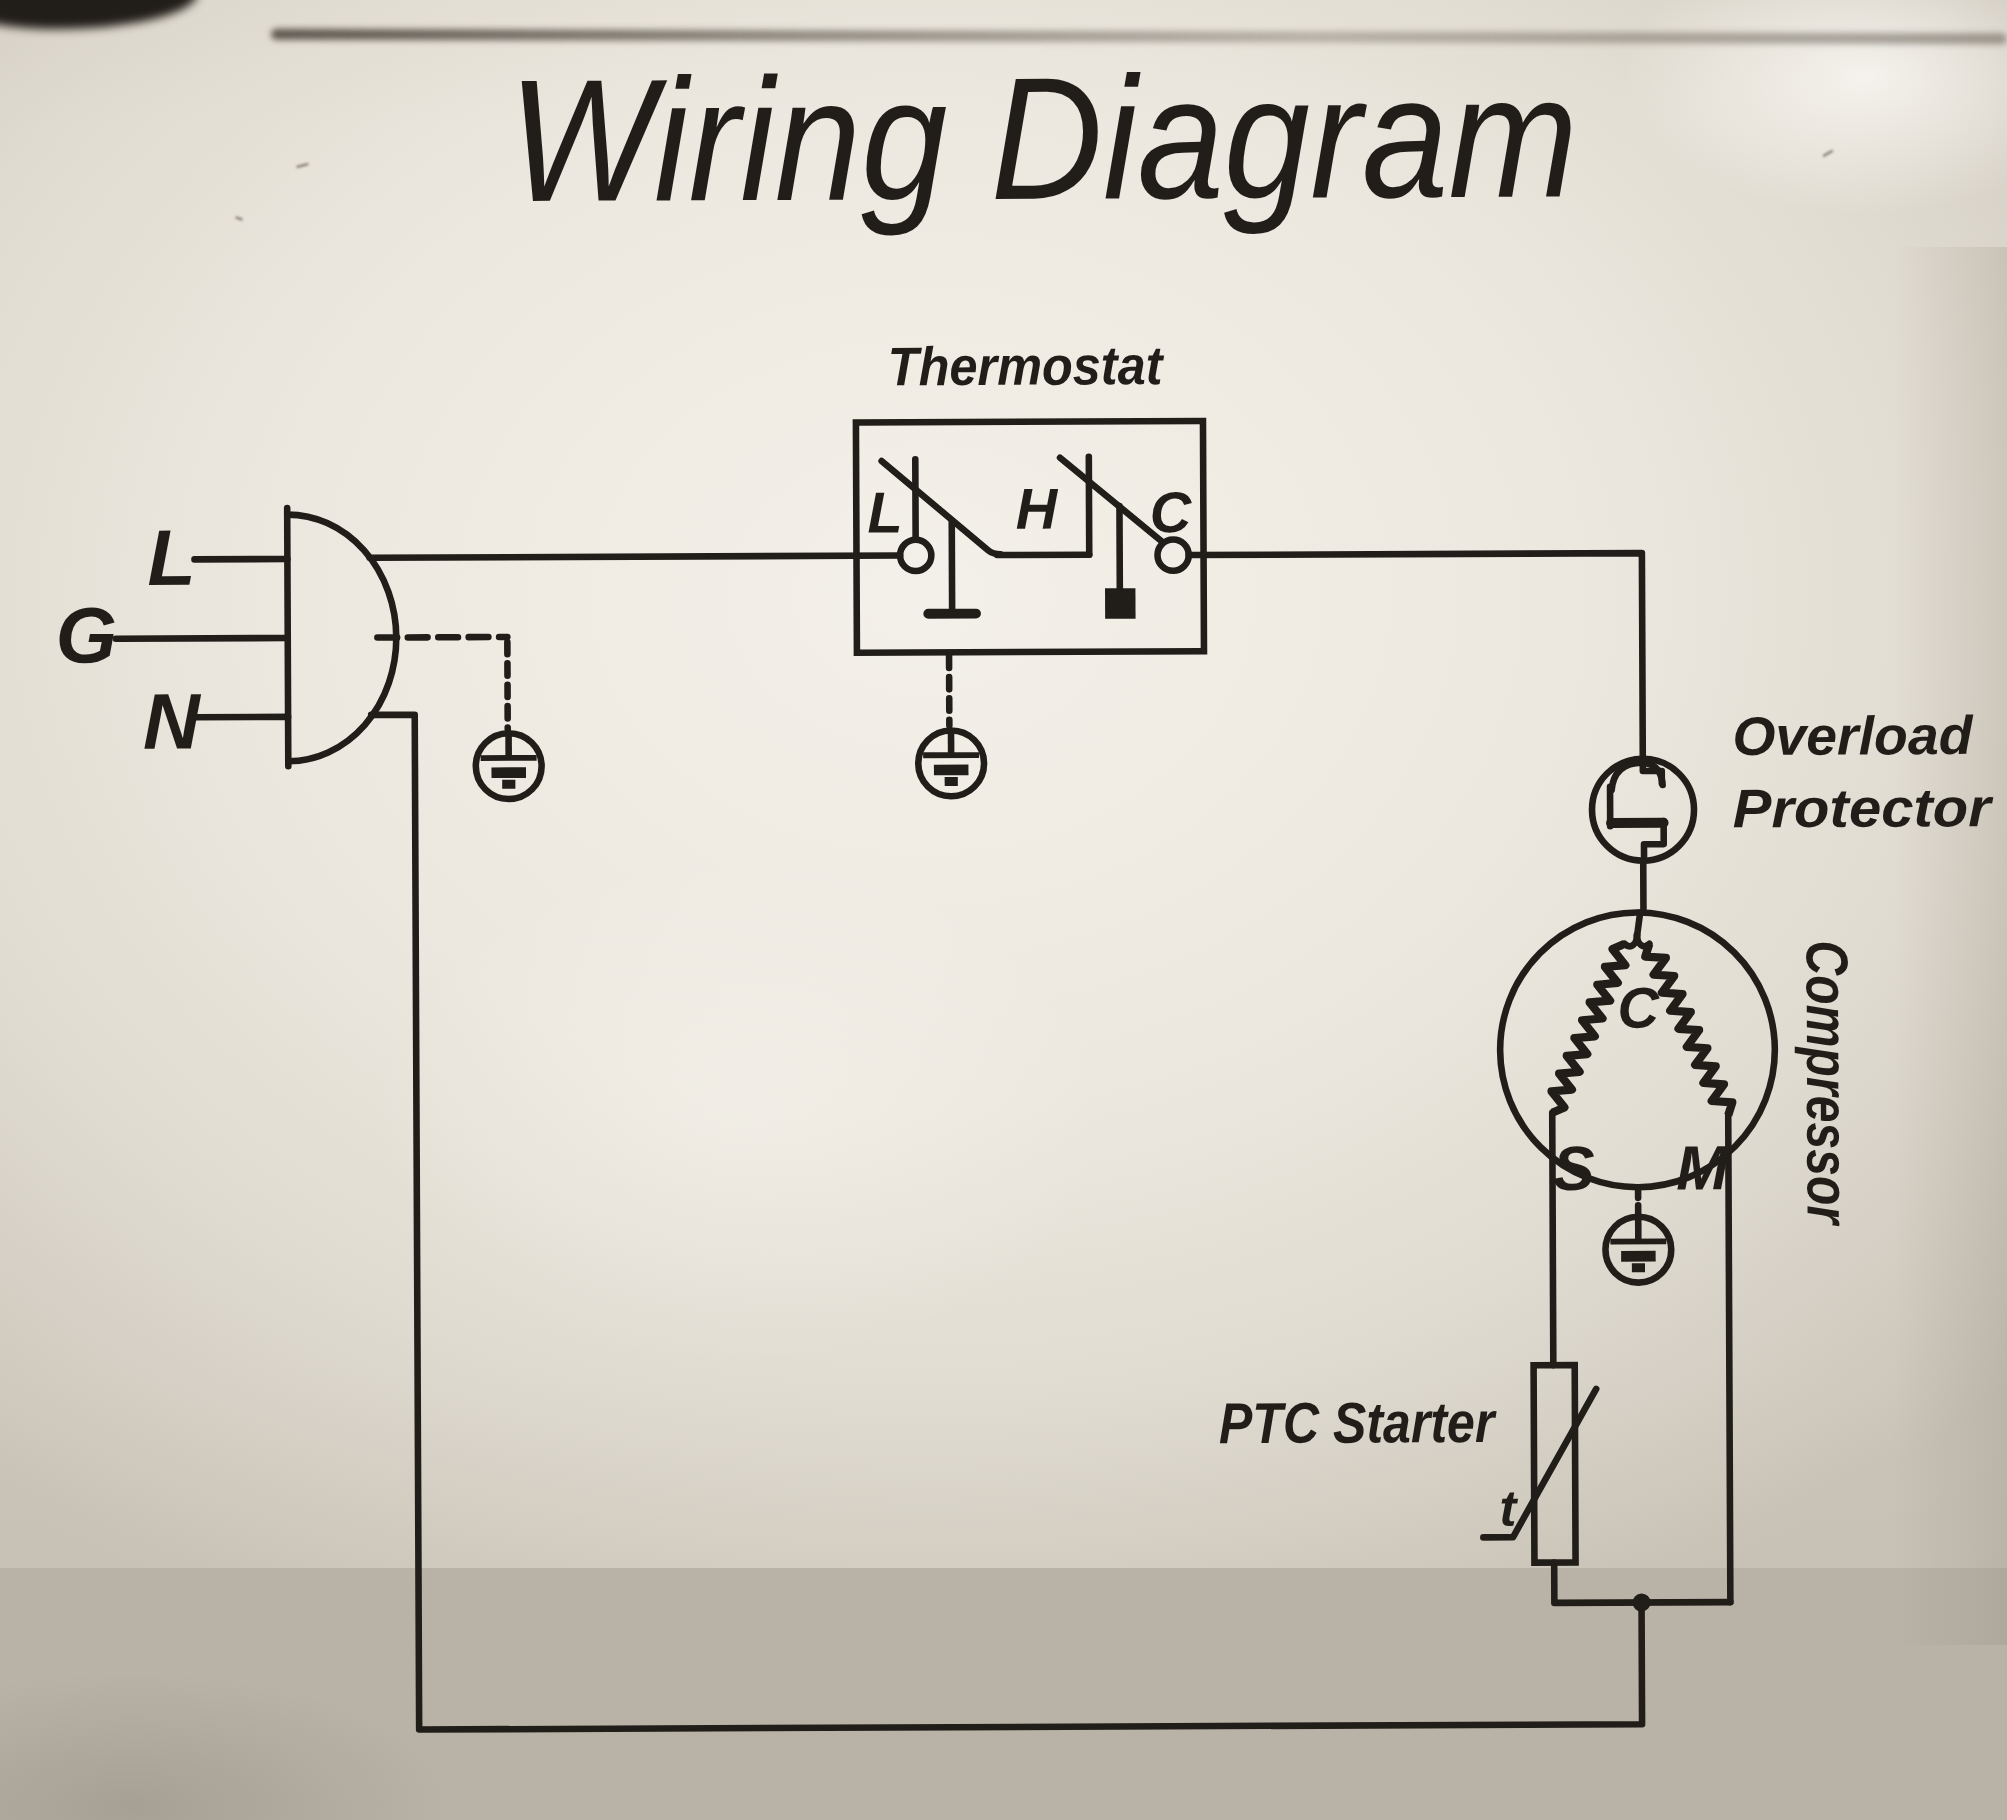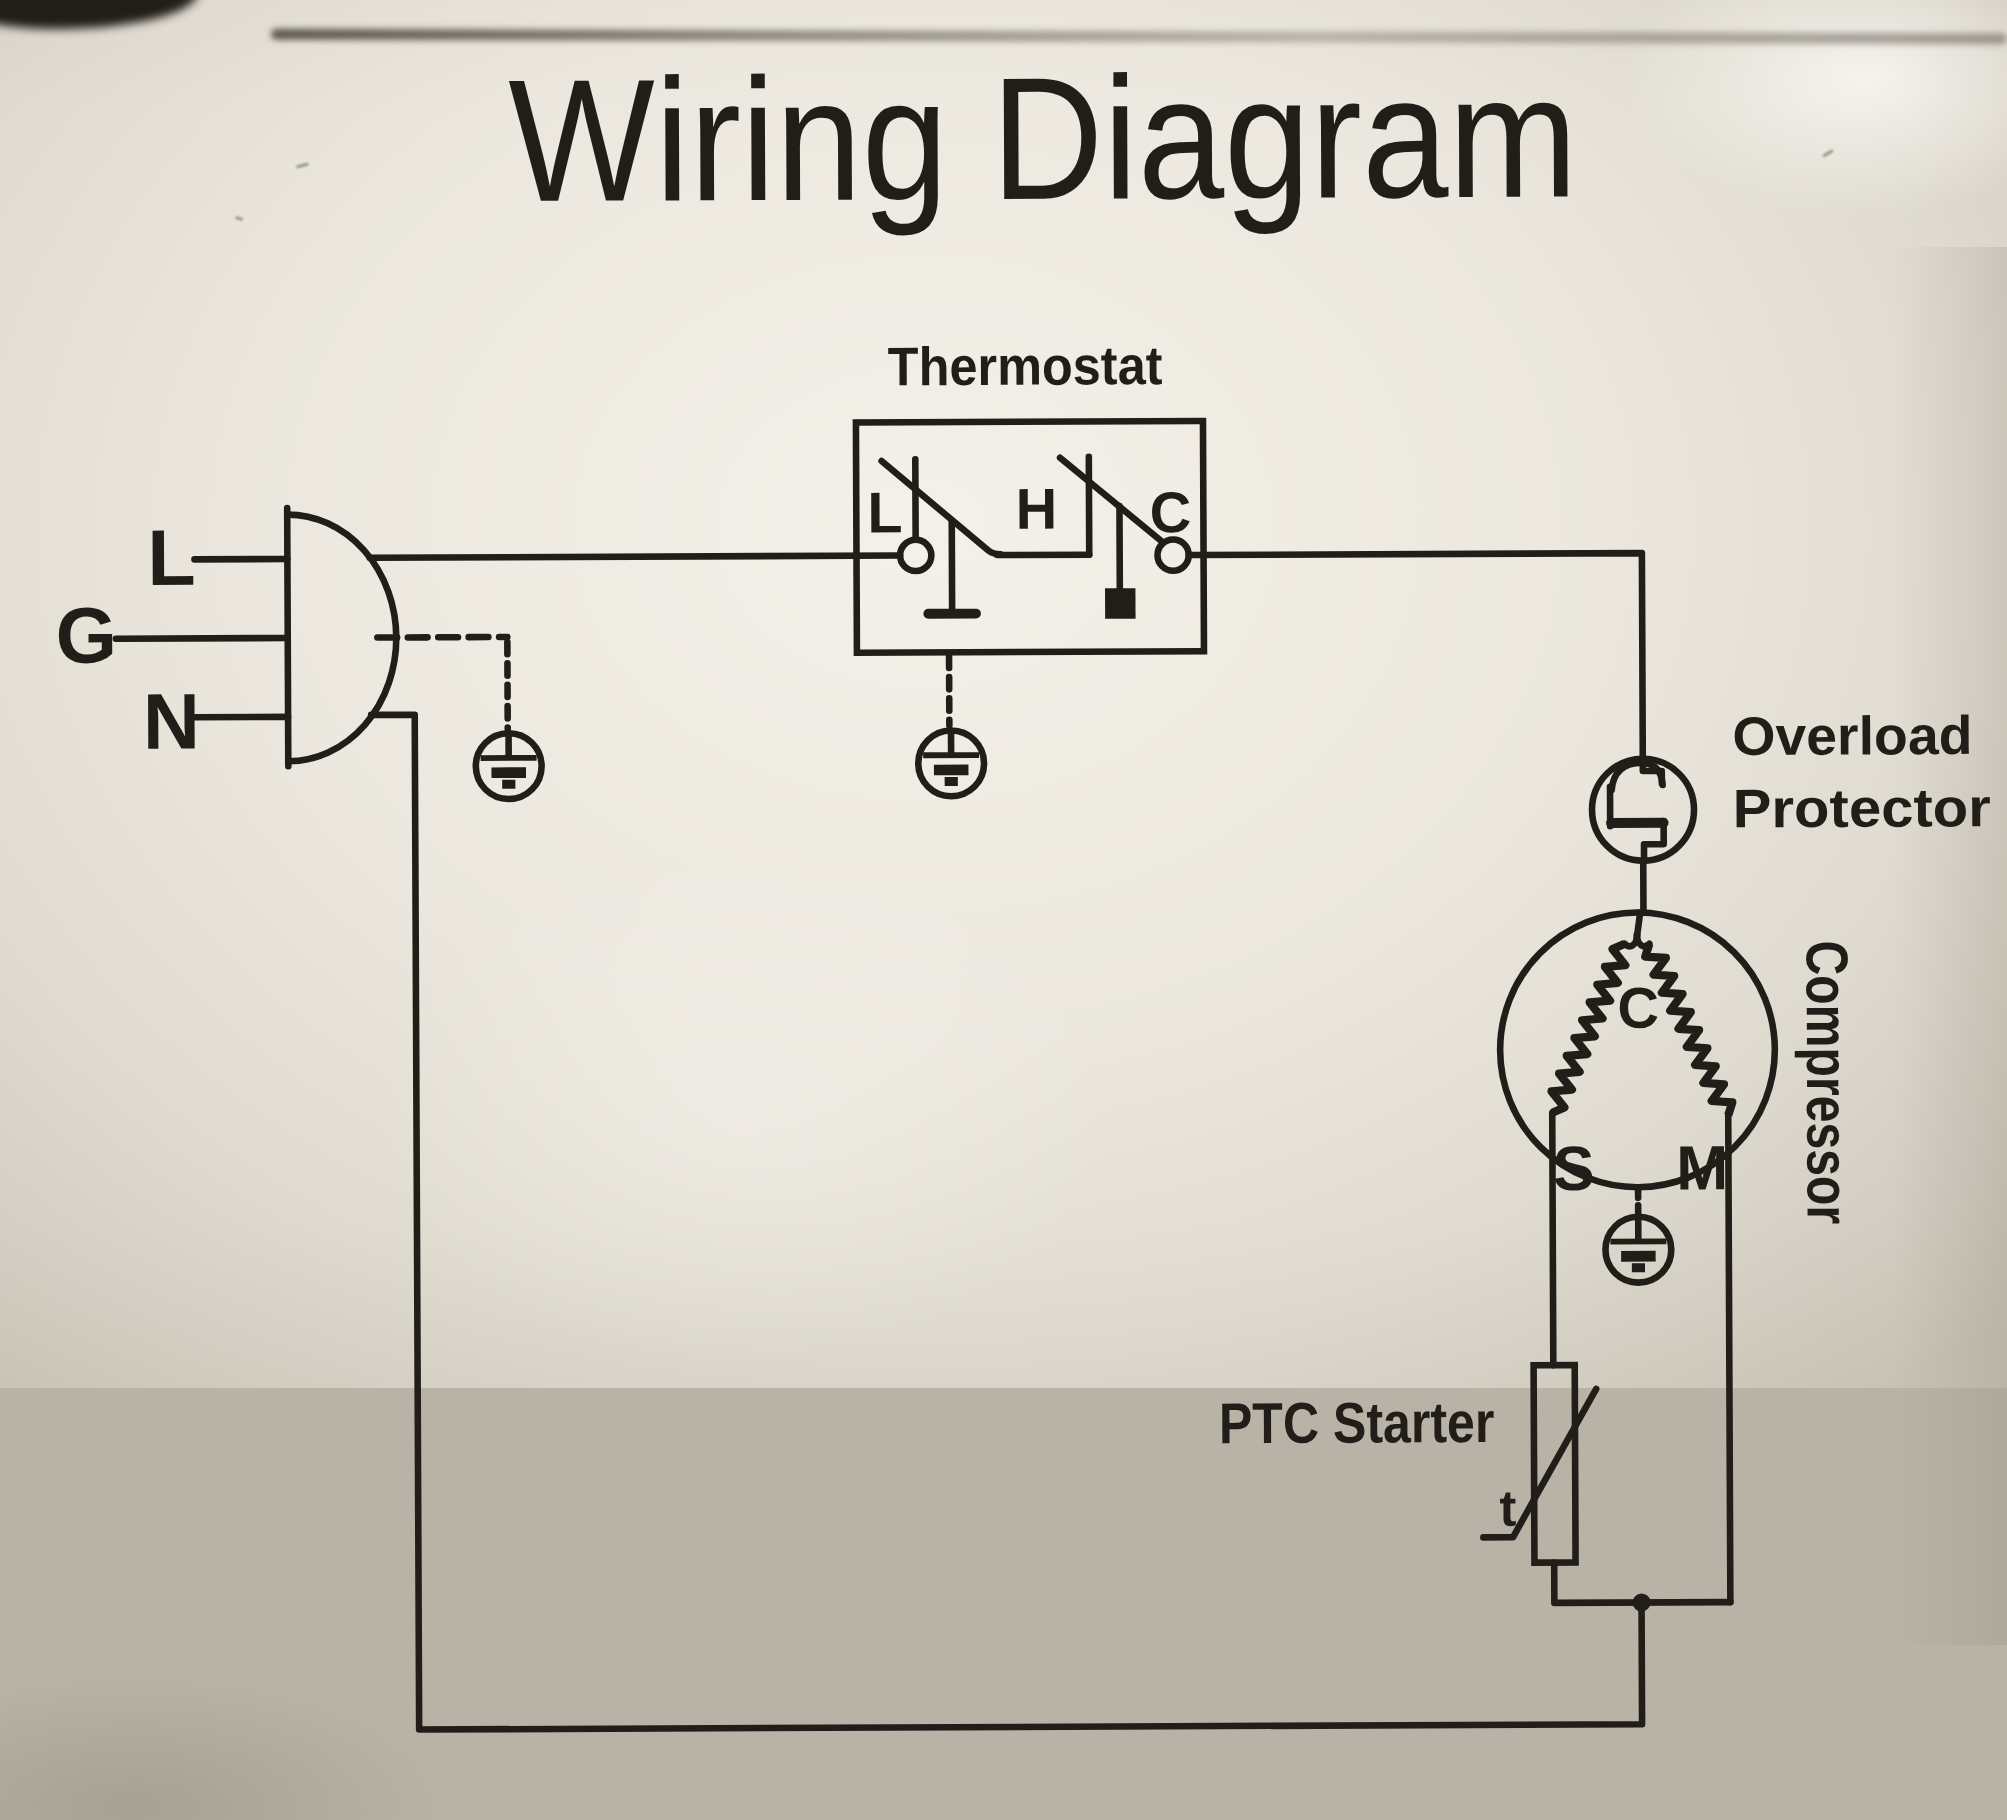--- a/index.html
+++ b/index.html
@@ -3,24 +3,25 @@
 <meta charset="utf-8">
 <style>
   html,body{margin:0;padding:0;}
   body{
     width:2008px;height:1820px;
     font-family:"Liberation Sans",sans-serif;
     overflow:hidden;
     background:#b9b3a7;
   }
   #photo{
-    position:relative;width:2008px;height:1388px;
+    position:relative;width:2008px;height:1568px;
     background:
       radial-gradient(ellipse 1480px 1151px at 46% 38%, rgba(244,241,234,.95) 0%, rgba(236,232,223,.9) 45%, rgba(222,217,206,.85) 72%, rgba(198,192,180,.9) 100%),
       linear-gradient(180deg,#d8d3c7 0%,#e9e5dc 8%,#e9e5dc 88%,#d4cfc2 100%);
+    font-style: italic;
   }
   
   .sheen{position:absolute;pointer-events:none;}
   #sheen-tr{left:1357px;top:0;width:651px;height:428px;
     background:radial-gradient(ellipse 345px 197px at 78% 18%, rgba(252,250,246,.8), rgba(252,250,246,0) 70%);}
   #sheen-mid{left:247px;top:740px;width:987px;height:740px;
     background:radial-gradient(ellipse 493px 345px at 50% 50%, rgba(250,248,243,.35), rgba(250,248,243,0) 75%);}
   #shadow-bl{left:0;top:1563px;width:740px;height:257px;
     background:radial-gradient(ellipse 428px 181px at 18% 95%, rgba(120,112,99,.28), rgba(120,112,99,0) 75%);}
   #shadow-r{left:1892px;top:247px;width:116px;height:1398px;

